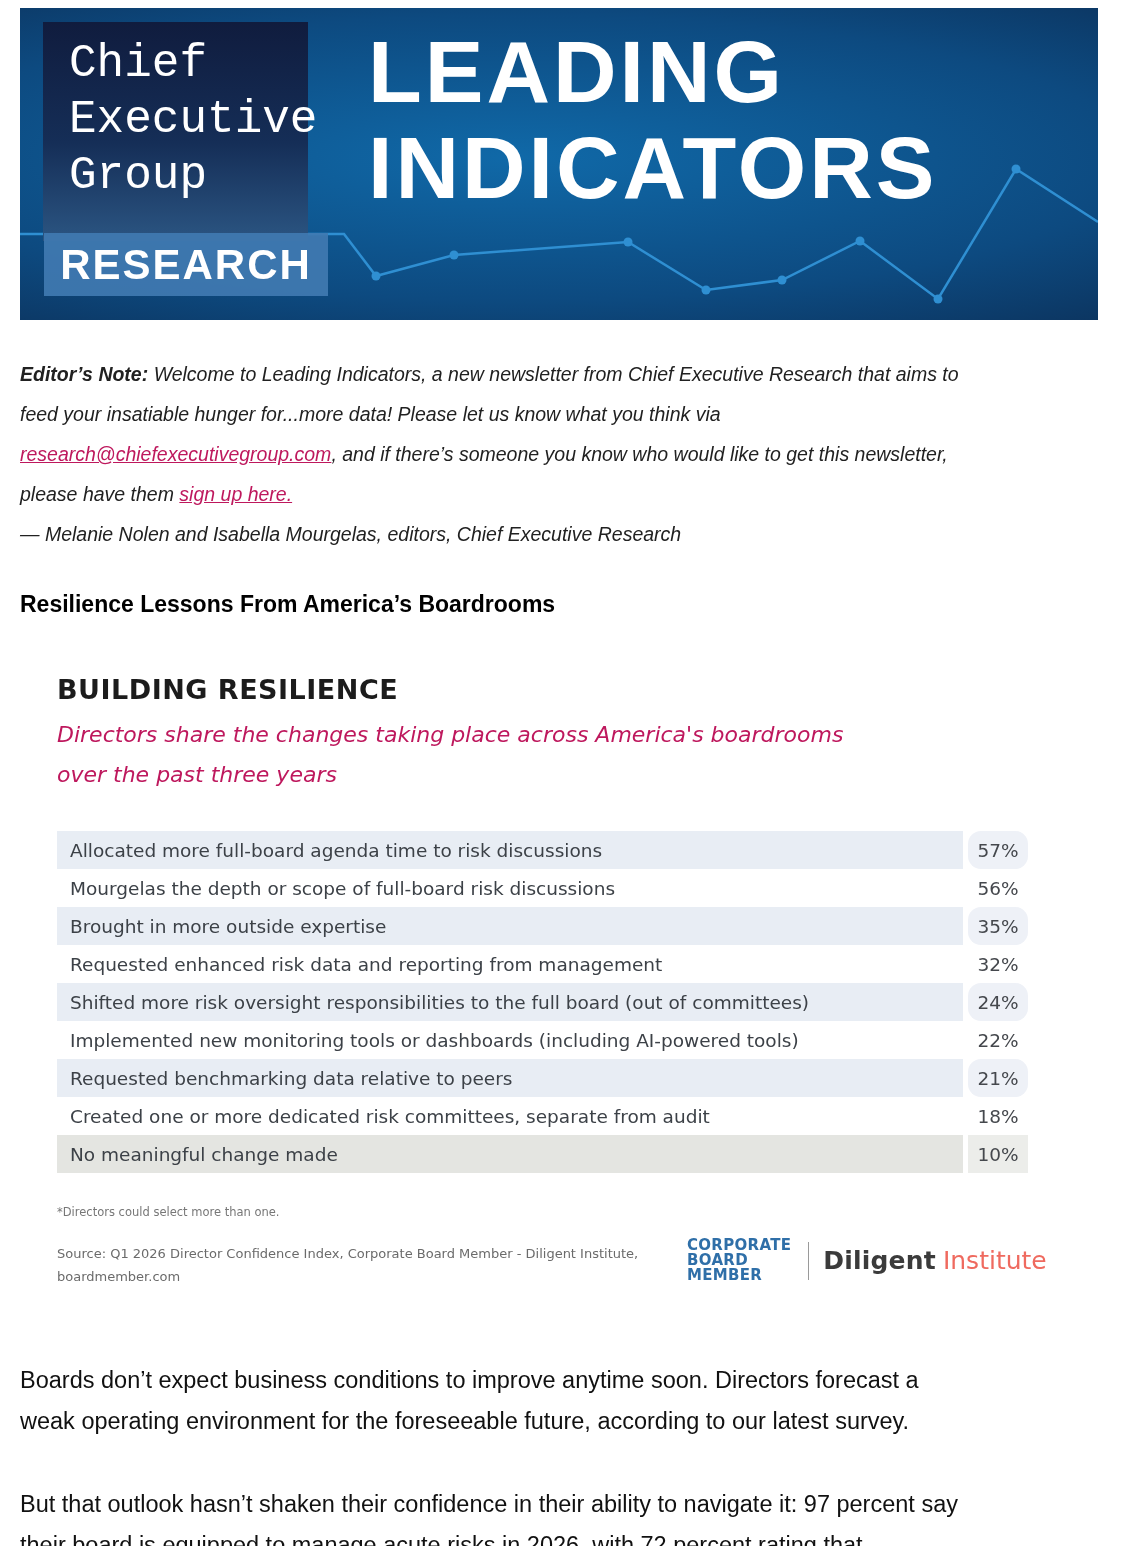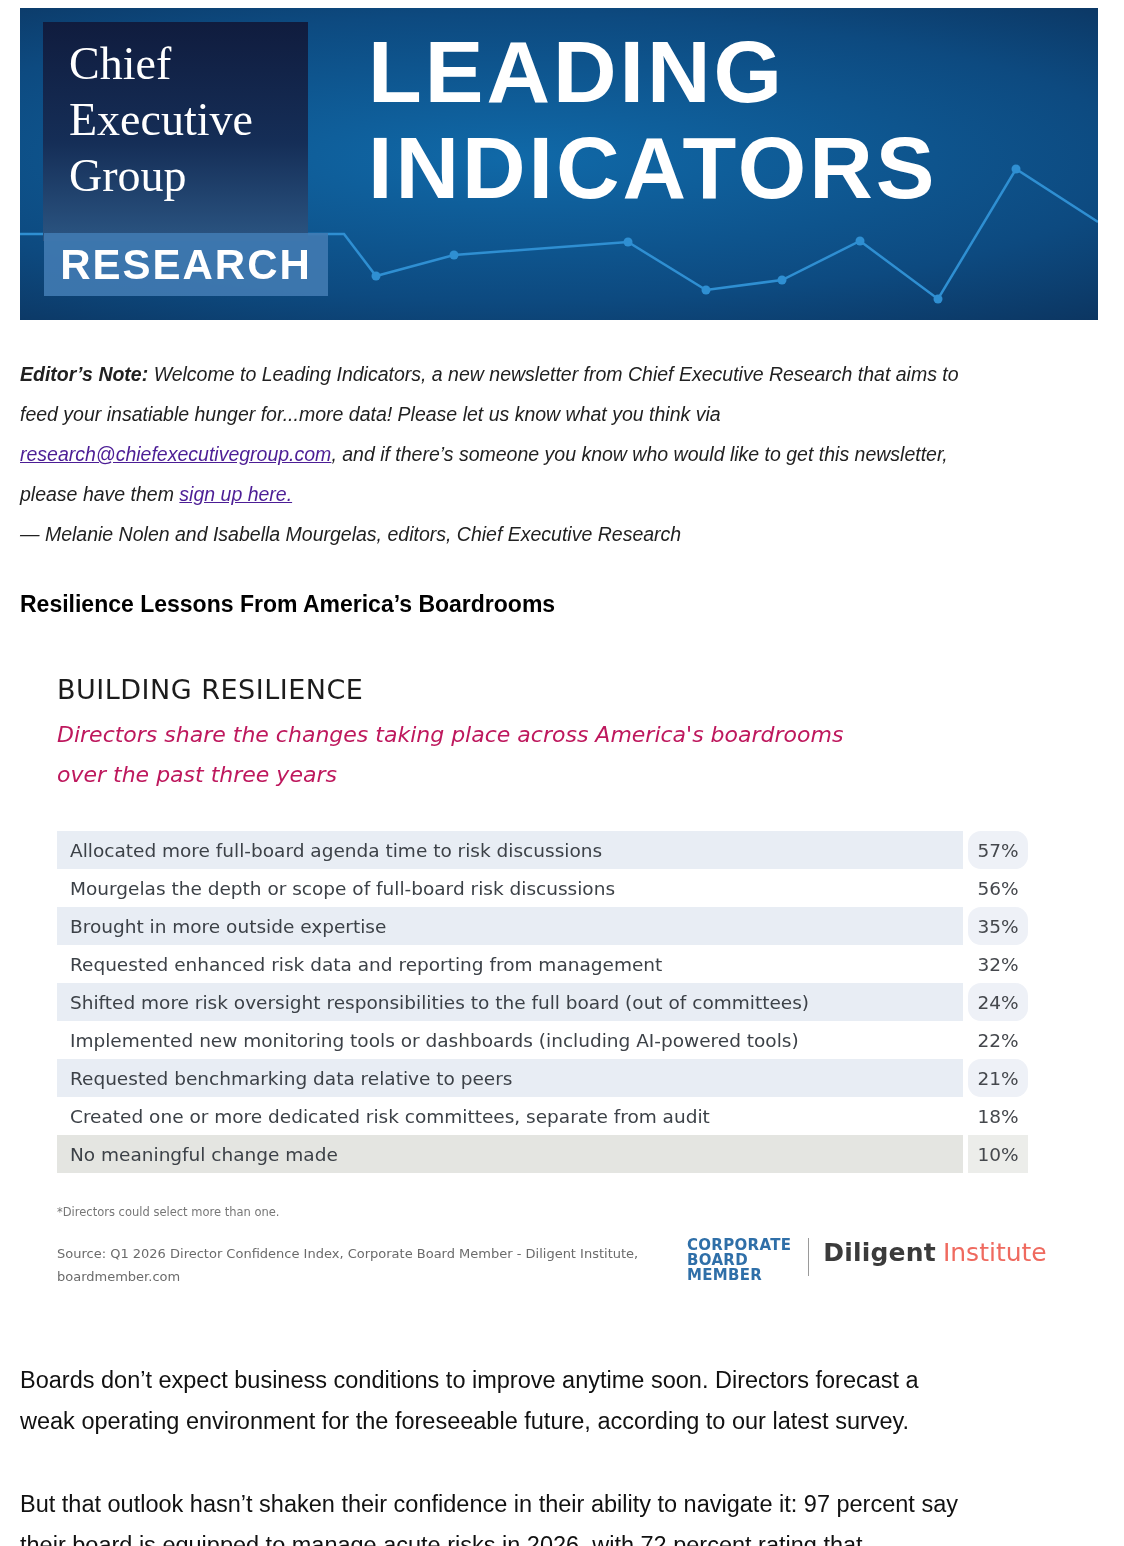--- a/index.html
+++ b/index.html
@@ -16,65 +16,65 @@
     background:radial-gradient(120% 95% at 46% 48%, #1069a8 0%, #0d4a80 48%, #0b2a50 84%, #0a1f3d 100%);
     overflow:hidden;
   }
   .spark { position:absolute; left:0; top:0; width:100%; height:100%; }
   .logobox {
     position:absolute; left:23px; top:14px; width:265px; height:219px;
     background:linear-gradient(180deg, #101c3e 0%, #152e57 55%, #2b5582 100%);
     padding:14px 0 0 26px;
   }
   .logoline {
-    font-family:Liberation Serif, serif; color:#ffffff;
+    font-family:Liberation Mono, monospace; color:#ffffff;
     font-size:46px; line-height:56px; font-weight:400;
   }
   .researchband {
     position:absolute; left:24px; top:225px; width:284px; height:63px;
     background:rgba(64,122,177,0.92);
     display:flex; align-items:center; justify-content:center;
     color:#ffffff; font-weight:700; font-size:42px; letter-spacing:2px;
   }
   .bannertitle {
     position:absolute; left:348px; top:16px; color:#ffffff;
     font-weight:800; font-size:88px; line-height:96px; letter-spacing:3px;
   }
 
   
   .note { position:absolute; left:20px; top:354px; width:1080px; font-style:italic; }
   .note-line { font-size:19.5px; line-height:40px; color:#212121; }
   .note-line b { font-weight:700; }
-  .note a { color:#4c1d95; text-decoration:underline; cursor:pointer; }
+  .note a { color:#be185d; text-decoration:underline; cursor:pointer; }
 
   
   .heading { position:absolute; left:20px; top:591px; font-size:23px; font-weight:700; color:#000; }
 
   
   .chart { position:absolute; left:57px; top:660px; width:985px; font-family:"DejaVu Sans", sans-serif; }
-  .chart-title { font-size:27px; font-weight:400; letter-spacing:0.5px; color:#1c1c1c; padding-top:14px; }
+  .chart-title { font-size:27px; font-weight:700; letter-spacing:0.5px; color:#1c1c1c; padding-top:14px; }
   .chart-sub { margin-top:10px; font-style:italic; font-size:22px; line-height:40px; color:#be185d; }
   .risk-table { margin-top:36px; width:971px; }
   .row { display:flex; height:38px; }
   .cell-label {
     flex:1; display:flex; align-items:center; padding-left:13px;
     font-size:18.5px; color:#3c4147; margin-right:5px;
   }
   .cell-pct {
     width:60px; display:flex; align-items:center; justify-content:center;
     font-size:18.5px; color:#45484d;
   }
   .row.blue .cell-label { background:#e8edf4; }
   .row.blue .cell-pct  { background:#eef1f7;border-radius:13px; }
   .row.gray .cell-label { background:#e4e5e1; }
   .row.gray .cell-pct  { background:#ecedea; }
   .footnote { margin-top:32px; font-size:11.5px; color:#777; }
   .source { margin-top:23px; font-size:13px; line-height:23px; color:#6b6b6b; }
 
-  .logos { position:absolute; left:630px; top:578px; display:flex; }
+  .logos { position:absolute; left:630px; top:578px; display:flex; align-items:center; }
   .cbm { text-align:left; }
   .cbm div { font-size:15px; line-height:15px; font-weight:800; letter-spacing:0.3px; color:#2f6fa8; }
   .logo-divider { width:2px; height:38px; background:#9a9a9a; margin:0 14px 0 16px; }
   .diligent { font-size:25px; font-weight:700; color:#3b3b3b; letter-spacing:0.2px; }
   .institute { font-size:25px; font-weight:500; color:#ef6a5f; margin-left:7px; }
 
   
   .bodypara { position:absolute; left:20px; width:1085px; }
   .body-line { font-size:23.5px; line-height:41px; color:#111; }
   #para-0 { top:1360px; }

